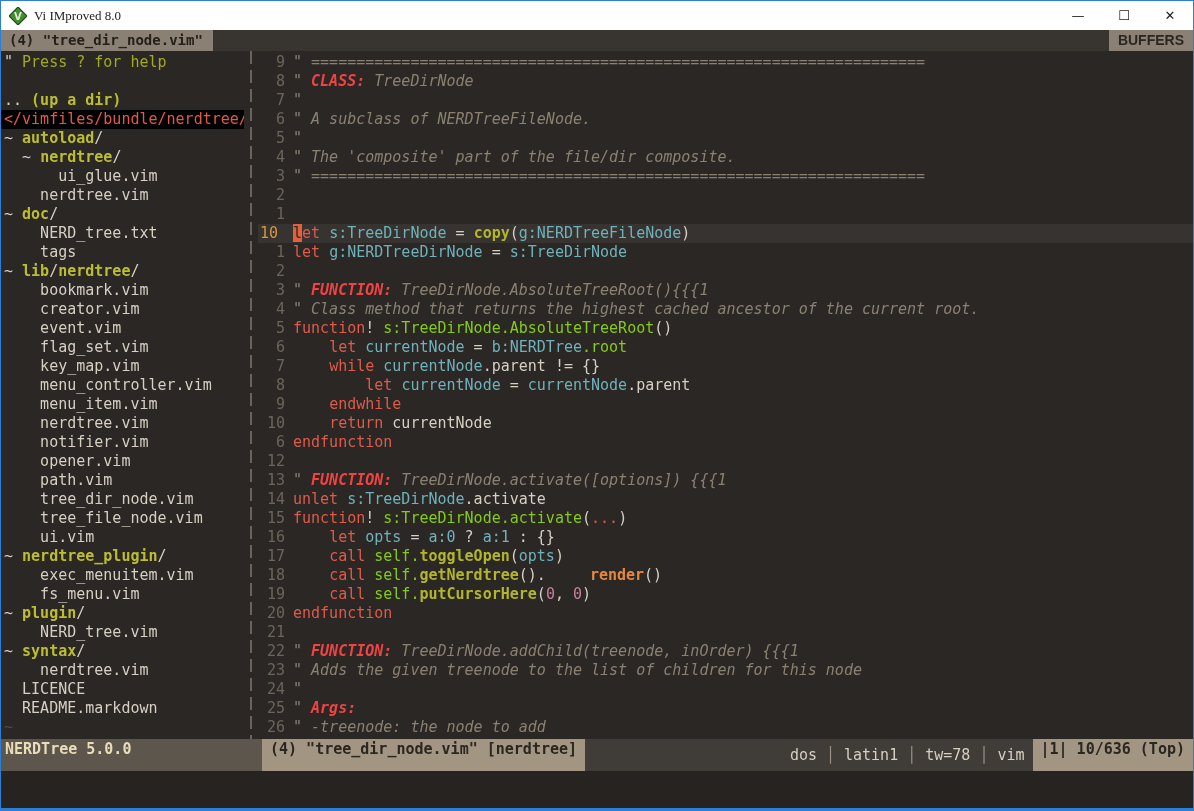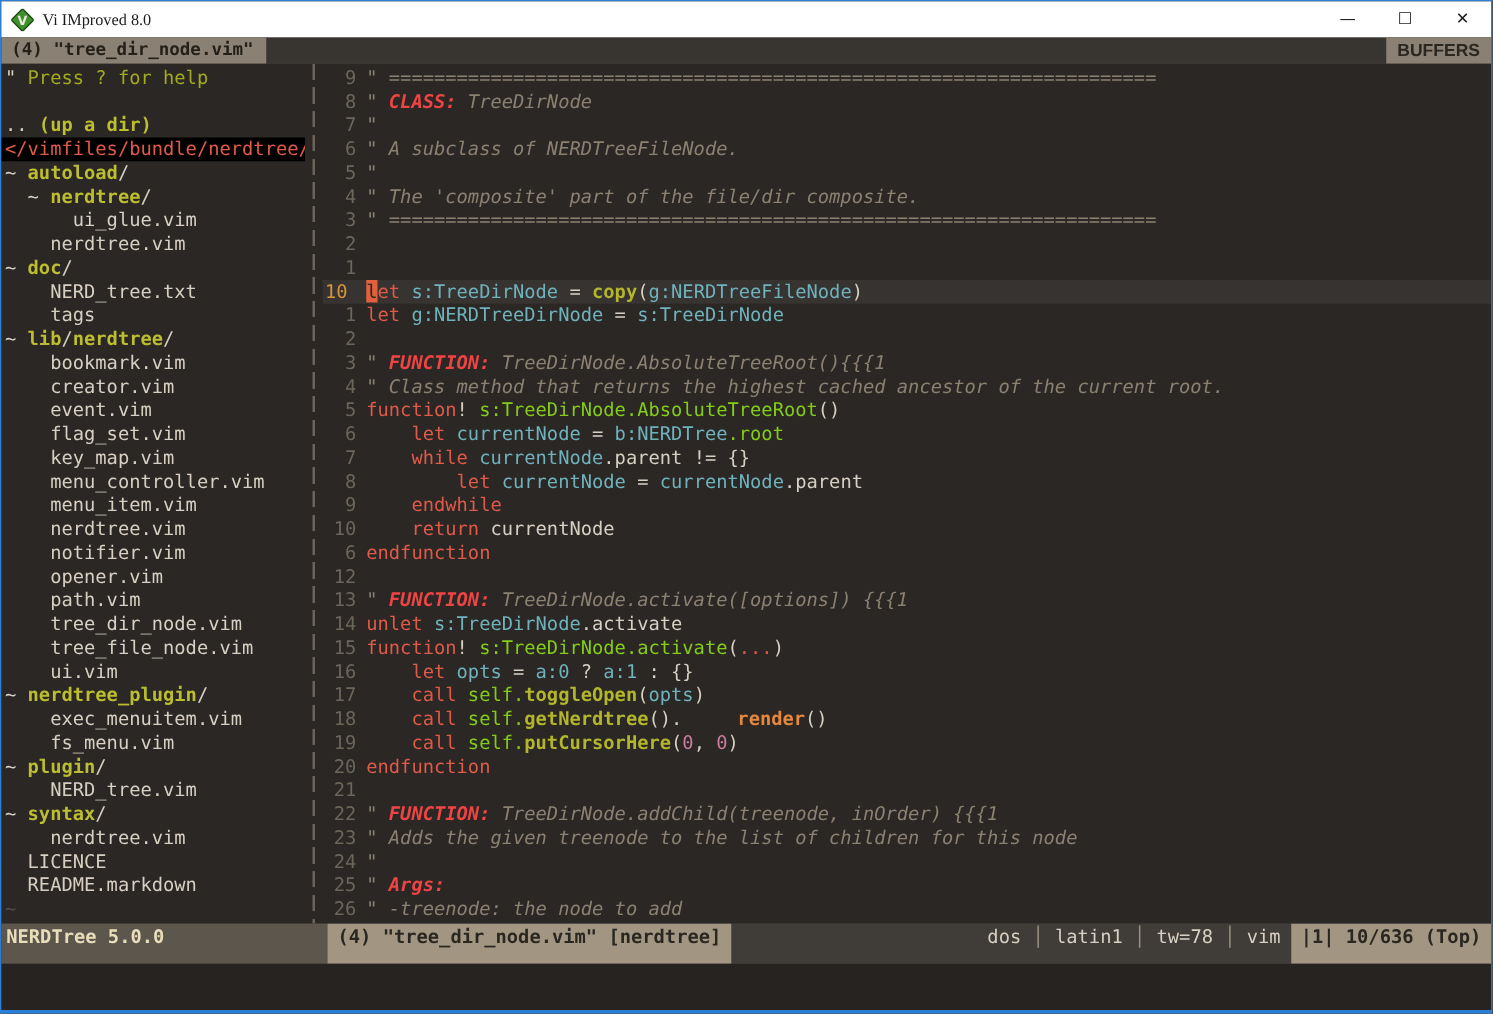--- a/index.html
+++ b/index.html
@@ -52,21 +52,21 @@
   .c-help{color:#a3aa1e;}
   .c-root{color:#e05a4a;}
   .c-dim{color:#514c44;}
   .c-cursor{background:#e2603c;color:#2a2725;}
   
   .statusbar{height:32px;flex:none;display:flex;align-items:stretch;font-size:15px;line-height:20px;background:#403c37;}
   .status-nerdtree{width:257px;flex:none;background:#5d564d;color:#e9ddba;font-weight:bold;
     padding-left:4px;white-space:pre;}
   .status-chip{background:#a29682;color:#2a2620;font-weight:bold;padding:0 8px;white-space:pre;}
   .status-fill{flex:1 1 auto;}
-  .status-right{display:flex;align-items:flex-start;color:#d6cfc2;white-space:pre;}
+  .status-right{display:flex;align-items:center;color:#d6cfc2;white-space:pre;}
   .status-right .sep{color:#9a9184;padding:0 9px;}
   .status-right .itm{font-weight:normal;}
   
   .cmdline{flex:none;height:37px;background:#262320;}
 </style>
 </head>
 <body>
 
 <div class="window">
 

